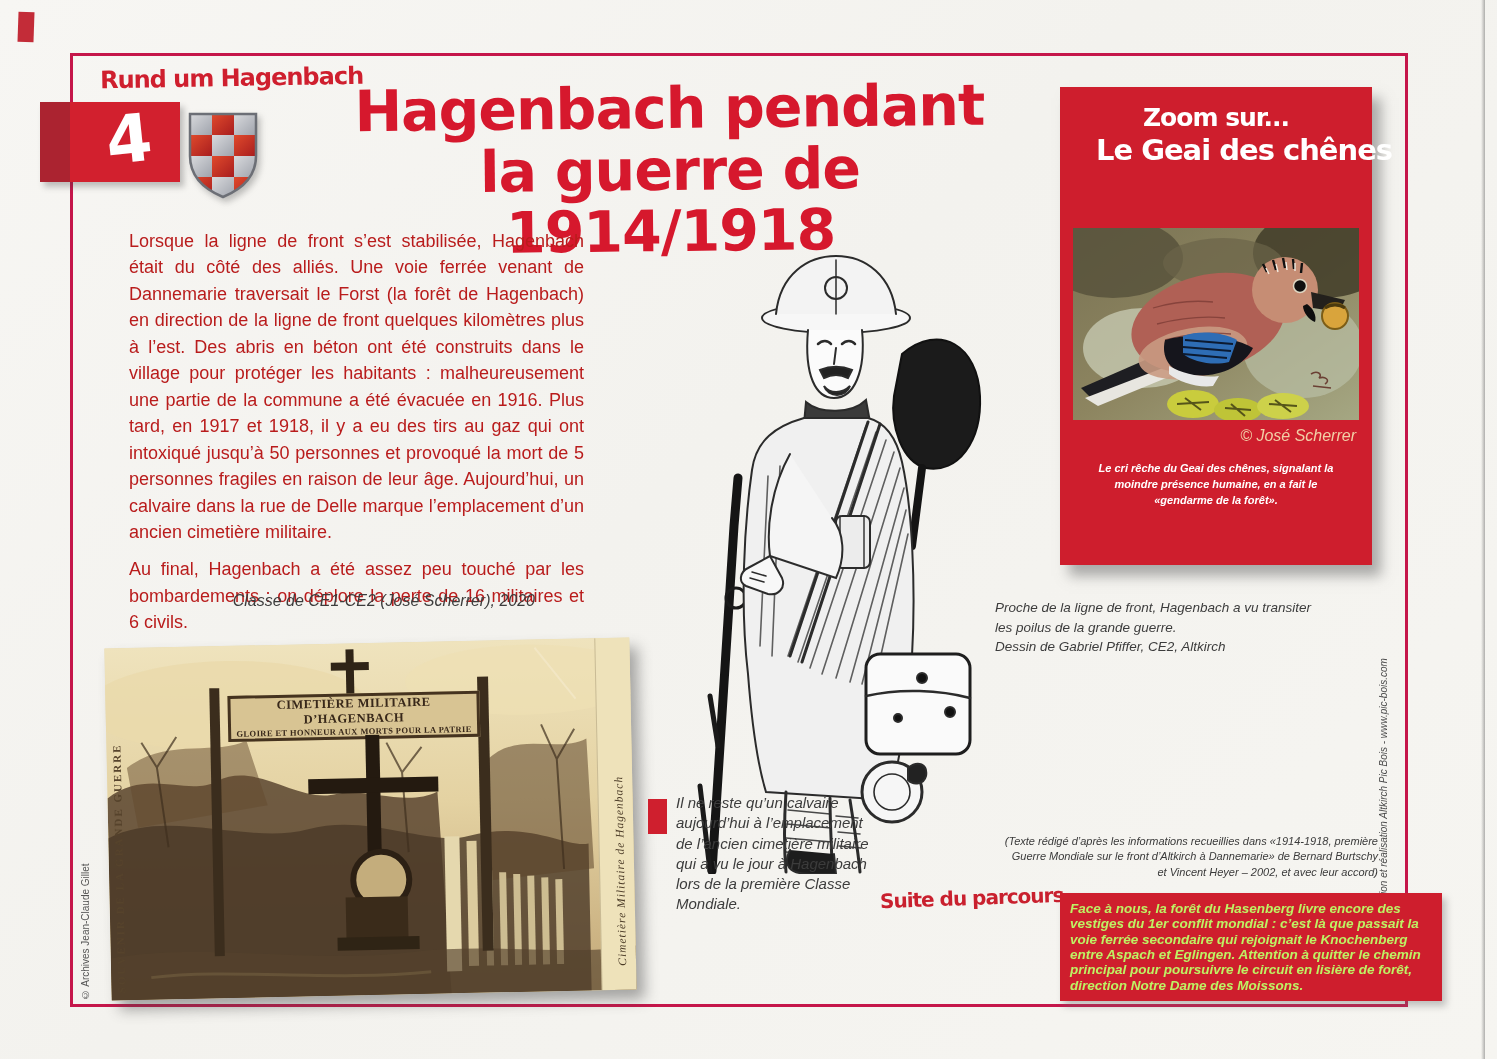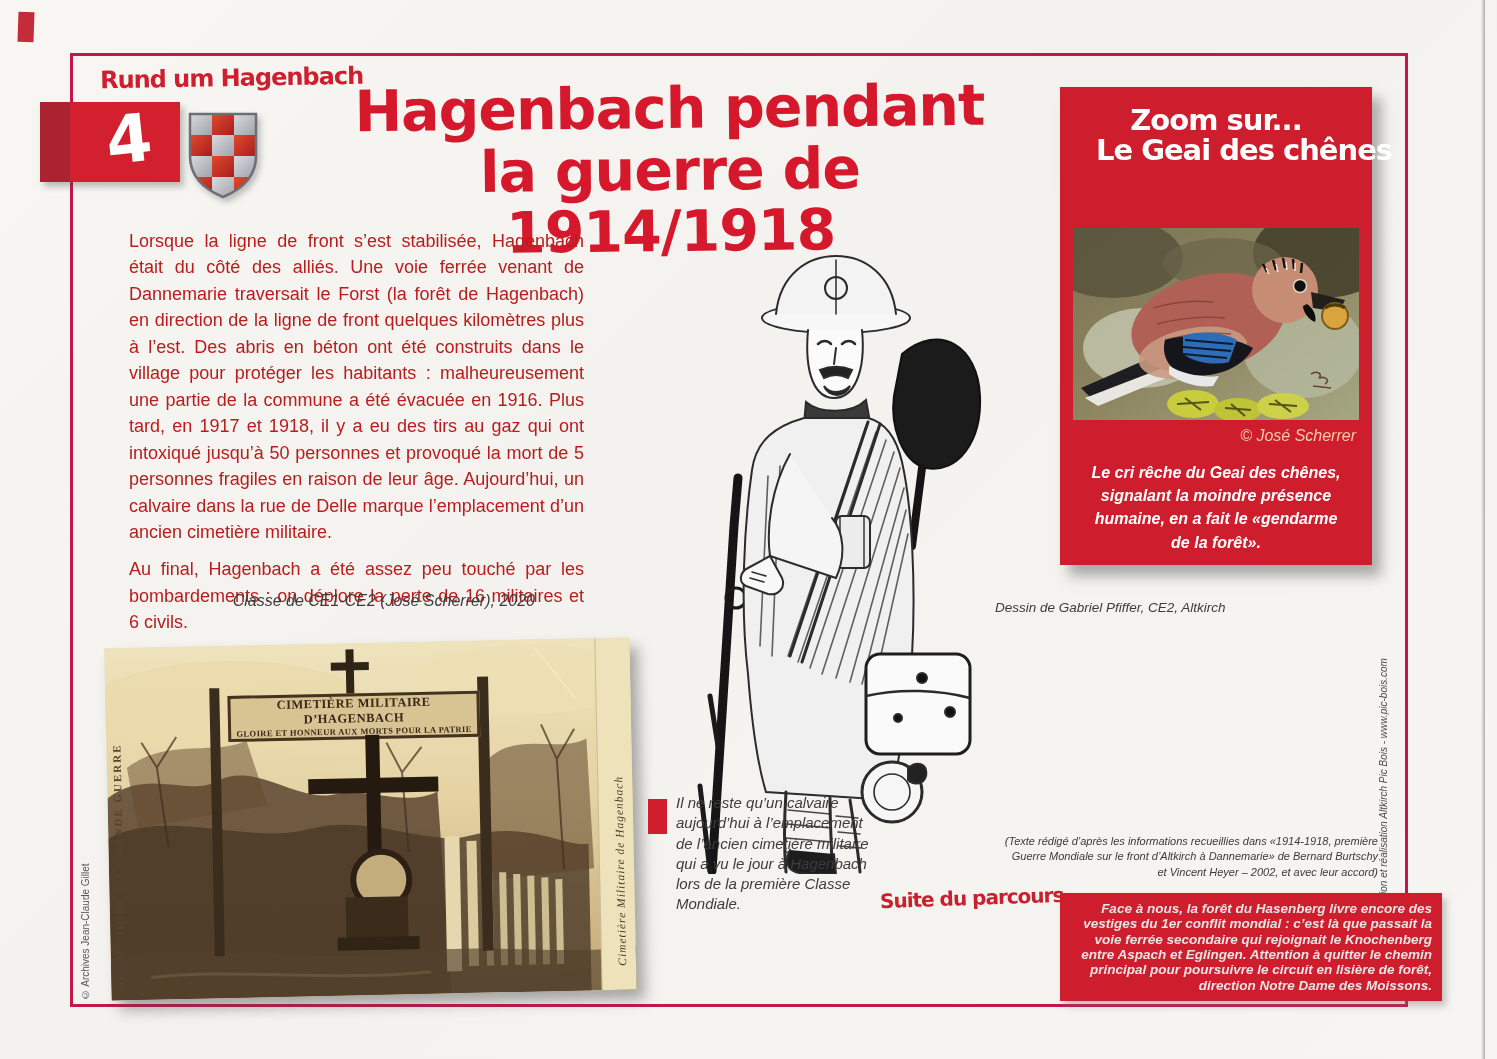--- a/index.html
+++ b/index.html
@@ -50,33 +50,33 @@
   .archive-credit{left:80px;top:700px;height:300px;font-size:10px;color:#555;z-index:3;}
   
   .photo-caption-bar{left:648px;top:799px;width:19px;height:35px;background:#cf1f2e;z-index:5;}
   .photo-caption{left:676px;top:793px;width:195px;font-style:italic;font-size:15px;line-height:1.35;color:#3c3c3c;z-index:5;}
   
   .soldier{left:640px;top:226px;z-index:2;}
   .drawing-caption{left:995px;top:598px;width:330px;font-style:italic;font-size:13.5px;line-height:1.45;color:#3c3c3c;z-index:3;}
   
   .zoom-panel{left:1060px;top:87px;width:312px;height:478px;background:#ce1e2d;z-index:3;
     box-shadow:9px 11px 12px rgba(110,110,110,.55);}
-  .zoom-kicker{left:0;top:16px;width:100%;text-align:center;color:#fff;font-size:29px;}
+  .zoom-kicker{left:0;top:16px;width:100%;text-align:center;color:#fff;font-size:25px;}
   .zoom-title{left:0;top:46px;width:100%;text-align:center;color:#fff;font-size:29px;margin-left:28px;}
   .bird{left:13px;top:141px;}
   .zoom-credit{left:0;top:340px;width:296px;text-align:right;color:#f2cfa6;font-style:italic;font-size:16px;}
   .zoom-caption{left:26px;top:374px;width:260px;text-align:center;color:#fff;font-style:italic;
-    font-weight:600;font-size:16px;line-height:1.45;}
+    font-weight:600;font-size:11px;line-height:1.45;}
   
   .source-note{left:1000px;top:822px;width:378px;text-align:right;font-style:italic;font-size:11px;
     line-height:1.4;color:#3a3a3a;z-index:3;margin-top:12px;}
   .route-label{left:880px;top:886px;font-size:20px;color:#c9202e;transform:rotate(-2deg);z-index:4;letter-spacing:-1px;}
   .route-panel{left:1060px;top:893px;width:382px;height:108px;background:#ce1e2d;z-index:4;
     box-shadow:4px 5px 7px rgba(110,110,110,.4);display:flex;align-items:center;justify-content:center;}
-  .route-text{width:362px;text-align:right;color:#e5e5e5;font-style:italic;font-weight:600;
+  .route-text{width:362px;text-align:left;color:#bef264;font-style:italic;font-weight:600;
     font-size:13.5px;line-height:1.14;}
   .production-credit{left:1378px;top:645px;height:300px;font-size:10px;font-style:italic;color:#4a4a4a;z-index:3;}
 </style>
 </head>
 <body>
 
 <div class="abs scan-edge-right"></div>
 <div class="abs corner-mark"></div>
 
 <div class="abs frame"></div>
@@ -251,20 +251,21 @@
         <path d="M148 584 L190 588 M147 598 L191 602 M146 612 L192 616 M146 626 L193 630"></path>
         <path d="M196 590 L218 592 M198 606 L220 608 M199 620 L221 622"></path>
       </g>
 
       <path d="M150 624 C142 640 150 648 170 648 L196 648 L194 628" fill="#1d1d1d"></path>
     </g>
   </svg>
 </div>
 
 <div class="abs drawing-caption">
+  <div>Proche de la ligne de front, Hagenbach a vu transiter les poilus de la grande guerre.</div>
   <div>Dessin de Gabriel Pfiffer, CE2, Altkirch</div>
 </div>
 
 <div class="abs zoom-panel">
   <div class="abs handw zoom-kicker">Zoom sur...</div>
   <div class="abs handw zoom-title">Le Geai des chênes</div>
   <div class="abs bird">
     <svg width="286" height="192" viewBox="0 0 286 192">
       <defs>
         <linearGradient id="bgj" x1="0" y1="0" x2="1" y2="1">

